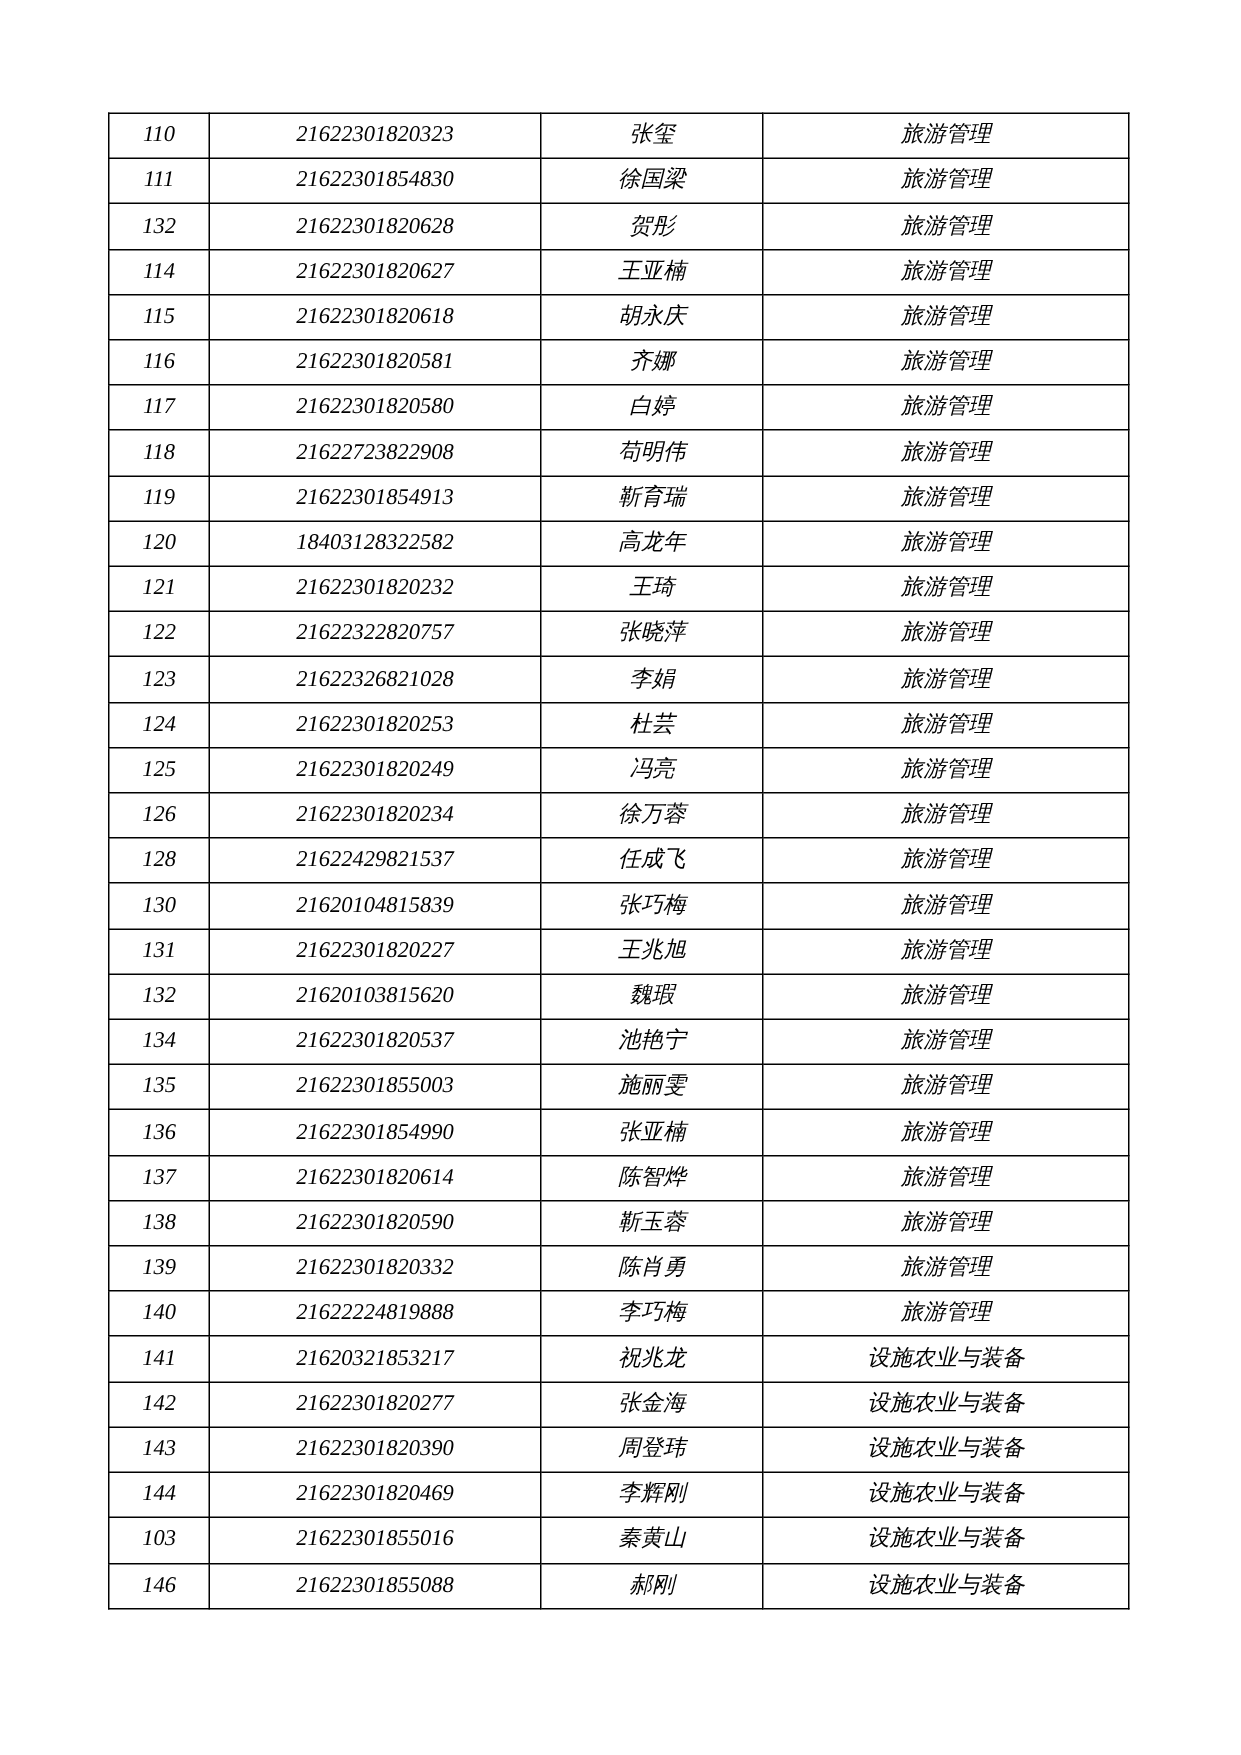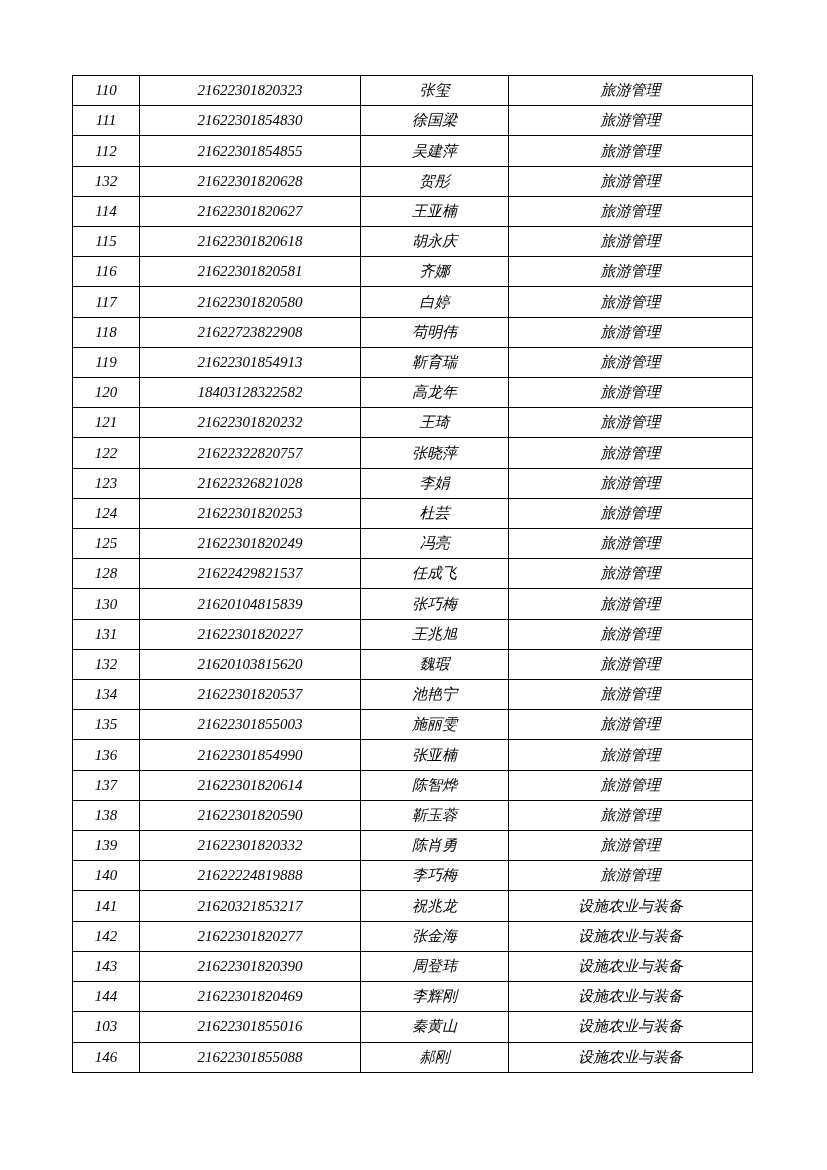--- a/index.html
+++ b/index.html
@@ -60,26 +60,20 @@
     <td>张玺</td>
     <td>旅游管理</td>
   </tr>
         <tr>
     <td>111</td>
     <td>21622301854830</td>
     <td>徐国梁</td>
     <td>旅游管理</td>
   </tr>
         <tr>
-    <td>112</td>
-    <td>21622301854855</td>
-    <td>吴建萍</td>
-    <td>旅游管理</td>
-  </tr>
-        <tr>
     <td>132</td>
     <td>21622301820628</td>
     <td>贺彤</td>
     <td>旅游管理</td>
   </tr>
         <tr>
     <td>114</td>
     <td>21622301820627</td>
     <td>王亚楠</td>
     <td>旅游管理</td>
@@ -141,20 +135,26 @@
         <tr>
     <td>124</td>
     <td>21622301820253</td>
     <td>杜芸</td>
     <td>旅游管理</td>
   </tr>
         <tr>
     <td>125</td>
     <td>21622301820249</td>
     <td>冯亮</td>
+    <td>旅游管理</td>
+  </tr>
+        <tr>
+    <td>126</td>
+    <td>21622301820234</td>
+    <td>徐万蓉</td>
     <td>旅游管理</td>
   </tr>
         <tr>
     <td>128</td>
     <td>21622429821537</td>
     <td>任成飞</td>
     <td>旅游管理</td>
   </tr>
         <tr>
     <td>130</td>

